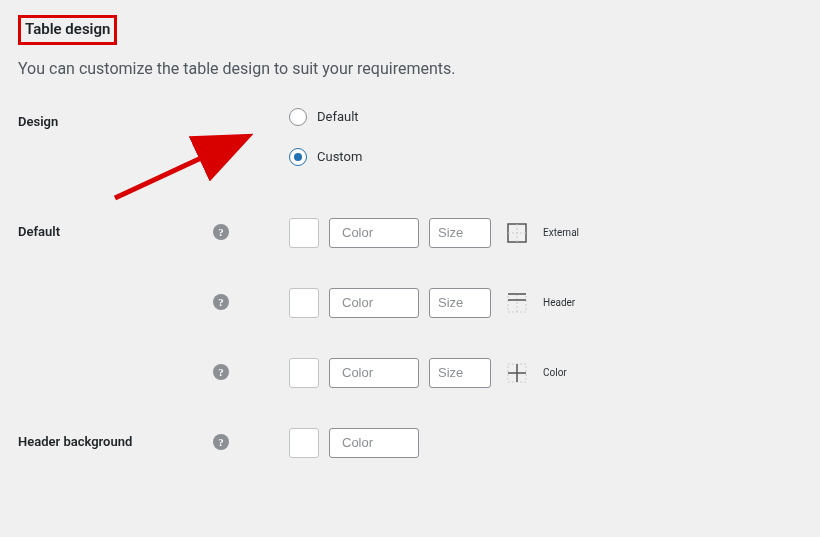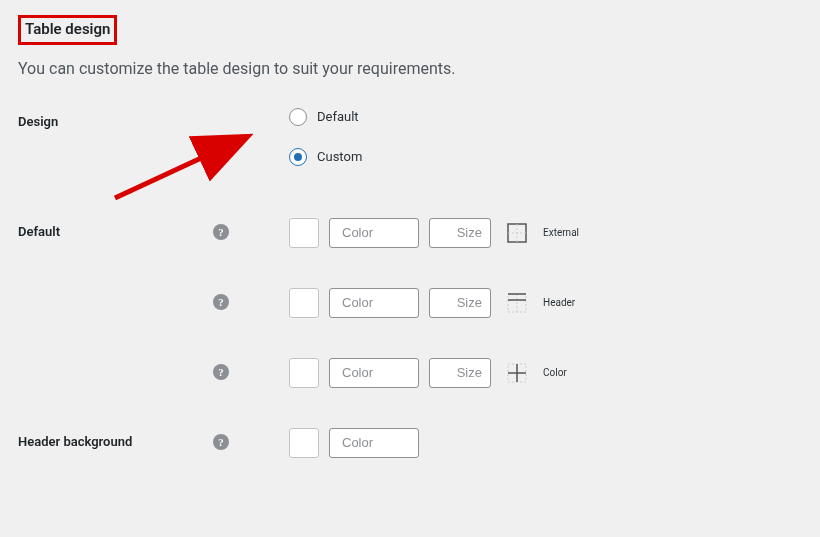--- a/index.html
+++ b/index.html
@@ -136,21 +136,20 @@
     }
     .text-input::placeholder {
       color: #8c8f94;
     }
     .color-input {
       width: 90px;
       padding-left: 12px;
     }
     .size-input {
       width: 62px;
-      text-align: right;
     }
     .border-icon {
       width: 20px;
       height: 20px;
       display: inline-block;
       margin-left: 6px;
       margin-right: 6px;
     }
     .border-type-label {
       font-size: 10px;

